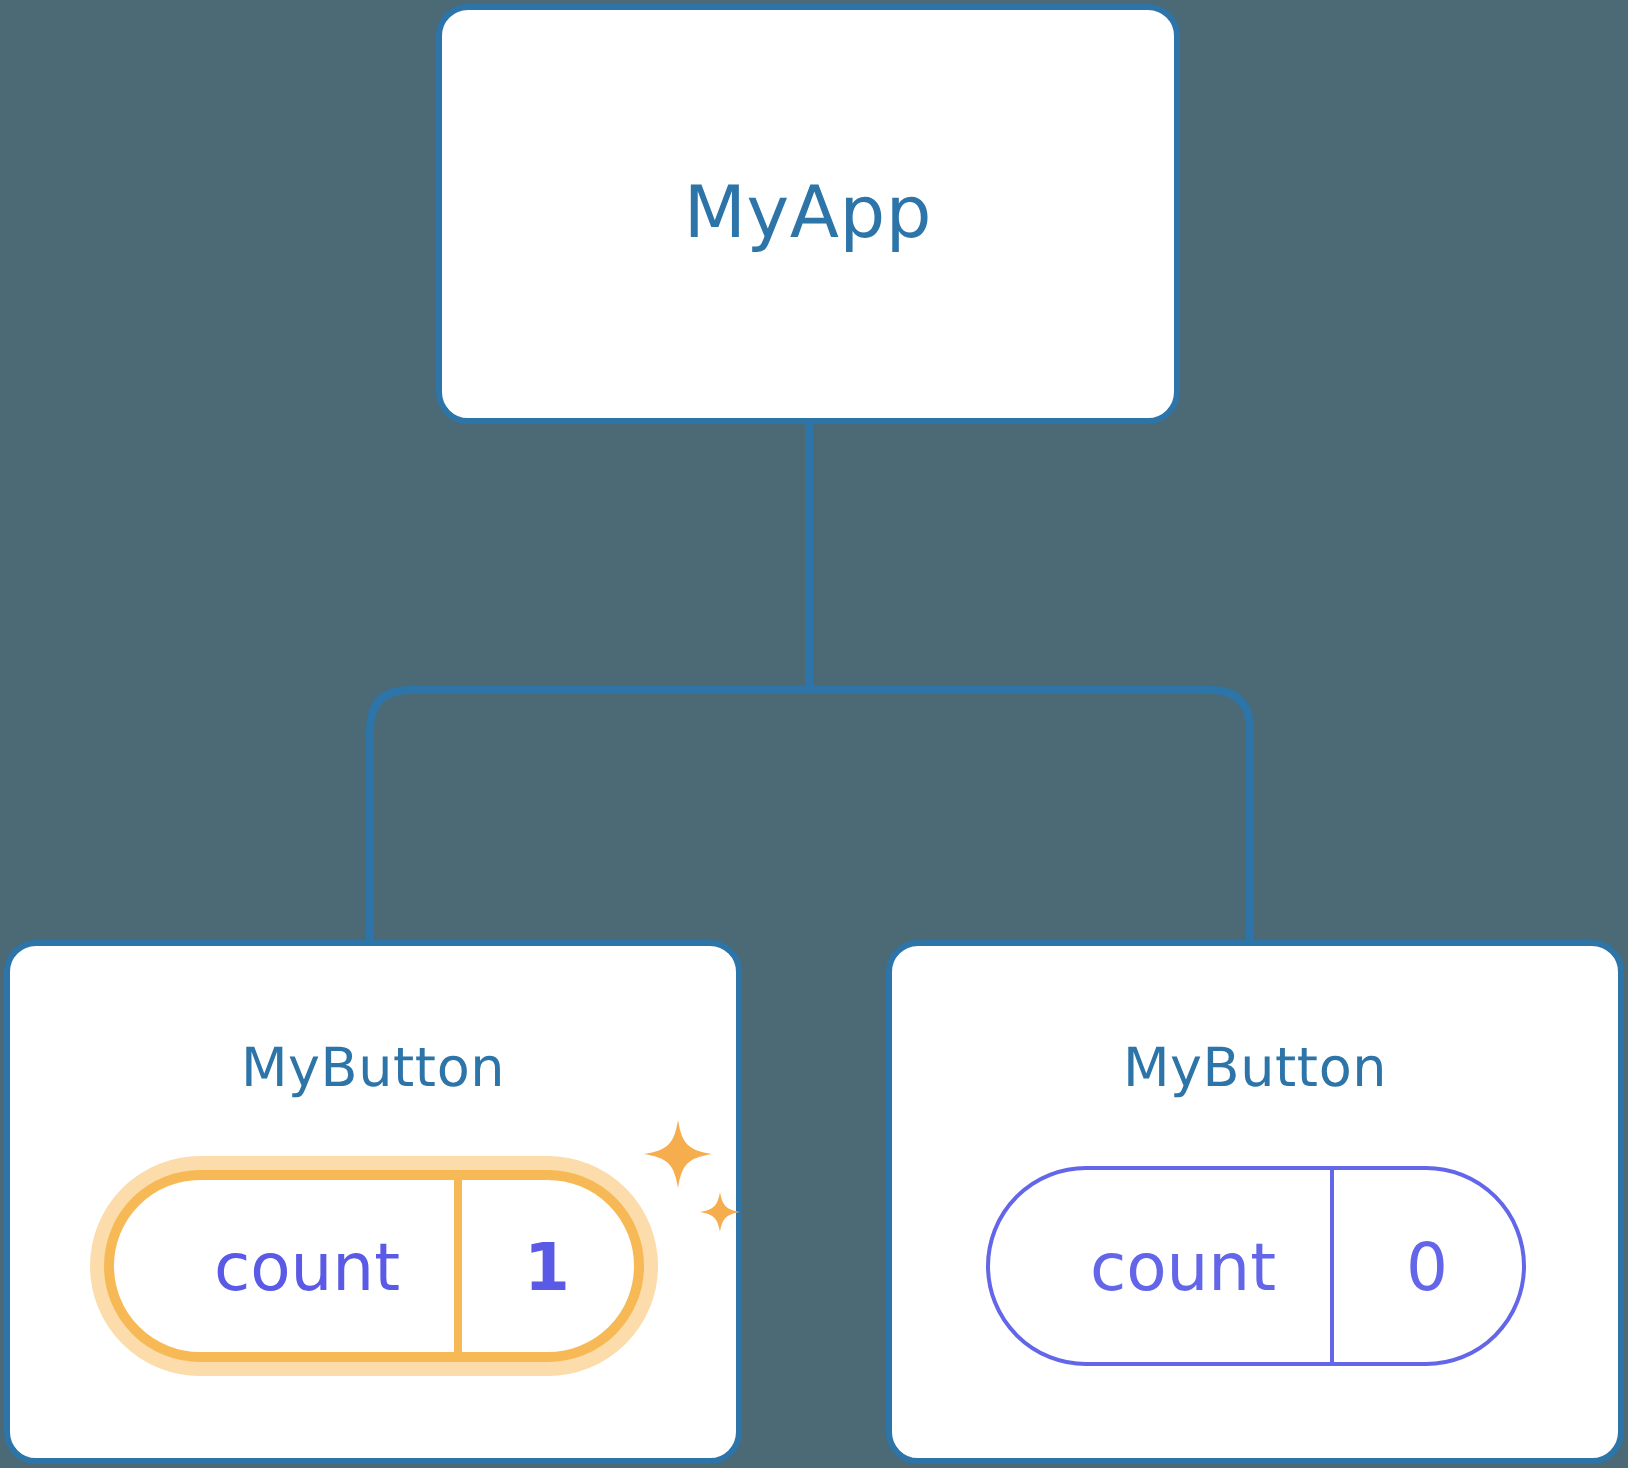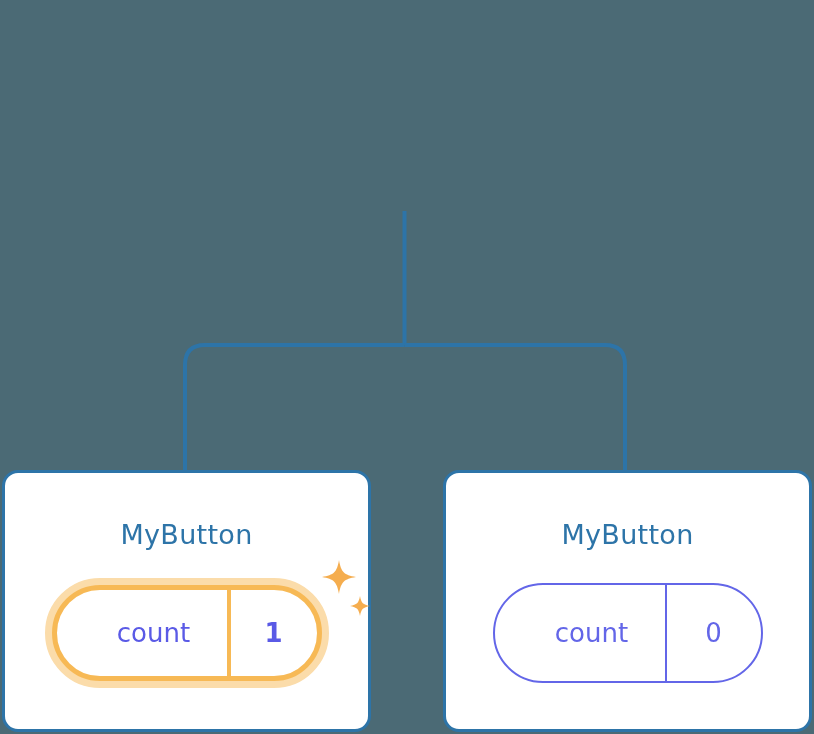--- a/index.html
+++ b/index.html
@@ -137,21 +137,21 @@
     left: -12px; top: -12px; right: -12px; bottom: -12px;
     border: 7px solid #fbdcaa;
     border-radius: 70px;
     pointer-events: none;
   }
 
   .pill-key, .pill-val {
     display: flex;
     align-items: center;
     justify-content: center;
-    font-size: 26px;
+    font-size: 33px;
     box-sizing: border-box;
     white-space: nowrap;
   }
   .pill-key {
     flex: 0 0 auto;
     padding: 0 10px 0 34px;
     min-width: 170px;
   }
   .pill-val {
     flex: 1 1 auto;
@@ -176,20 +176,23 @@
 
   <svg id="connectors" viewBox="0 0 814 734" width="814" height="734" fill="none">
 
     <path d="M 404.5 211 L 404.5 345" stroke="#2d74a8" stroke-width="4" stroke-linecap="butt"></path>
 
     <path d="M 404.5 345 L 205 345 Q 185 345 185 365 L 185 472" stroke="#2d74a8" stroke-width="4" fill="none" stroke-linecap="butt"></path>
 
     <path d="M 404.5 345 L 605 345 Q 625 345 625 365 L 625 472" stroke="#2d74a8" stroke-width="4" fill="none" stroke-linecap="butt"></path>
   </svg>
 
+  <div class="node" id="node-root">
+    <div class="node-title">MyApp</div>
+  </div>
 
   <div class="node" id="node-left">
     <div class="node-title child-title">MyButton</div>
 
     <div class="pill-wrap">
       <div class="pill highlight">
         <div class="pill-key">count</div>
         <div class="pill-divider"></div>
         <div class="pill-val">1</div>
       </div>

